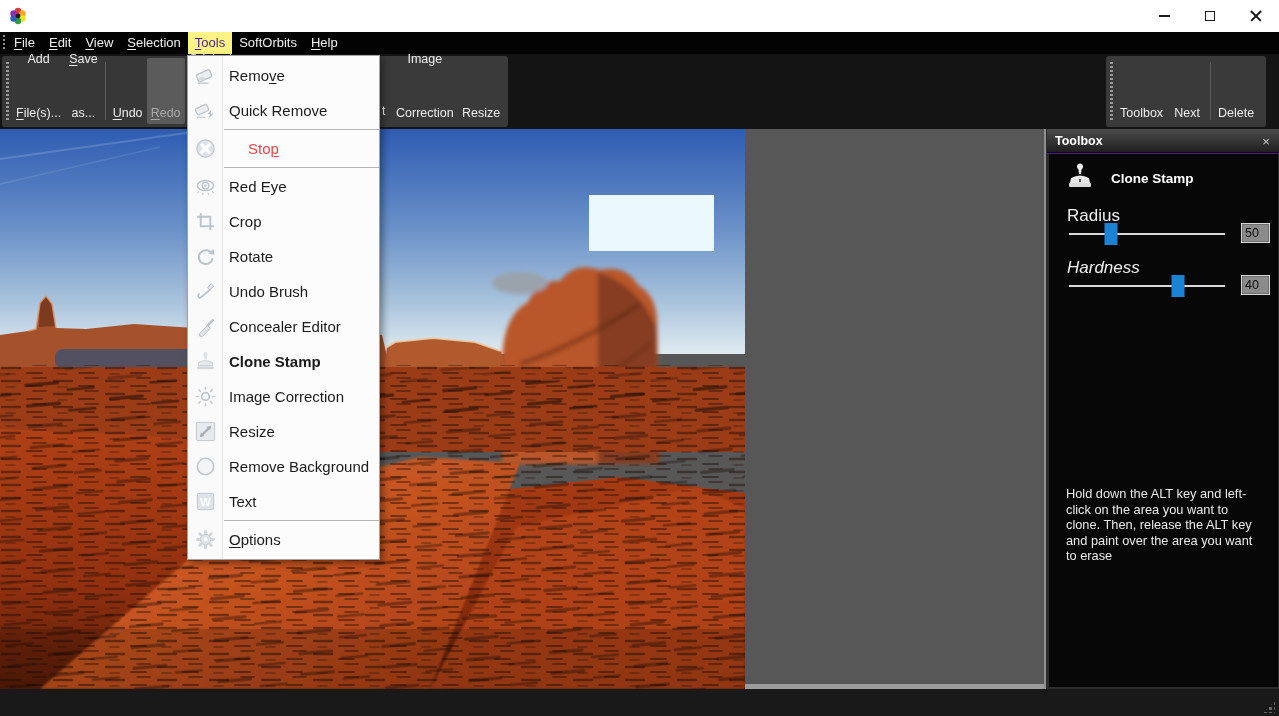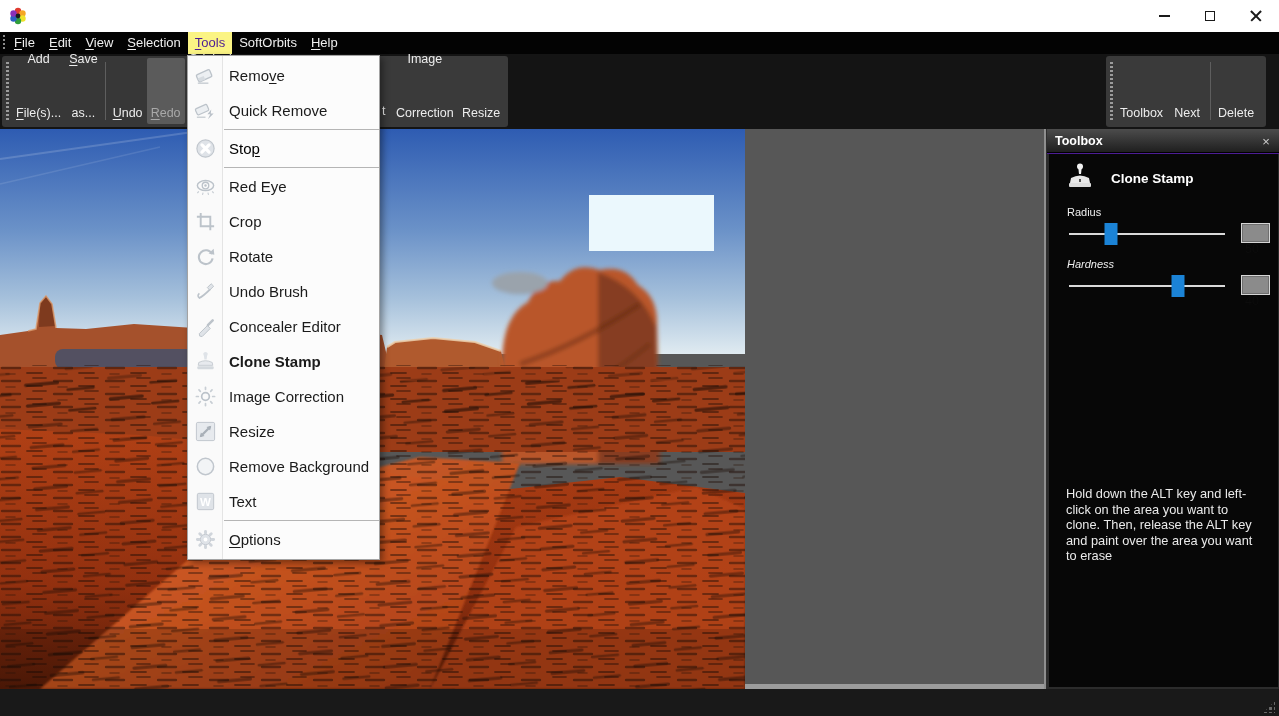--- a/index.html
+++ b/index.html
@@ -47,35 +47,35 @@
   .panel-divider { position:absolute; left:1044px; top:0; width:2px; height:560px; background:#8f8f8f; }
 
   
   .toolbox { position:absolute; left:1046px; top:0; width:233px; height:560px; background:#4c1d95; border-left:1px solid #2e2e2e; }
   .tbx-header { position:absolute; left:0; top:0; width:233px; height:24px; background:linear-gradient(#4c4c4c,#1f1f1f); border-bottom:1px solid #000; display:flex; align-items:center; }
   .tbx-title { margin-left:8px; font-size:12.5px; font-weight:bold; color:#fff; }
   .tbx-close { position:absolute; right:6px; top:4px; width:16px; height:16px; display:flex; align-items:center; justify-content:center; color:#cfcfcf; font-size:13px; }
   .tbx-body { position:absolute; left:0; top:25px; width:233px; height:535px; background:#070707; border:2px solid #2c2c2c; border-top:none; }
   .tool-head { position:absolute; left:16px; top:8px; display:flex; align-items:center; }
   .tool-name { margin-left:16px; font-size:13.5px; font-weight:bold; color:#fff; }
-  .slider-group-label { position:absolute; left:18px; font-size:11px; color:#efefef; }
+  .slider-group-label { position:absolute; left:18px; font-size:17px; color:#efefef; }
   .slider { position:absolute; left:20px; width:156px; height:24px; }
   .slider .track { position:absolute; left:0; right:0; top:11px; height:2px; background:#d9d9d9; }
   .slider .thumb { position:absolute; top:1px; width:13px; height:22px; background:#1b83d6; transform:translateX(-50%); }
-  .value-box { position:absolute; left:192px; width:29px; height:20px; background:#8b8b8b; border:1px solid #d6d6d6; box-shadow:inset 0 0 0 1px #6f6f6f; color:#0c0c0c; font-size:12.5px; padding:18px 0 0 3px; }
+  .value-box { position:absolute; left:192px; width:29px; height:20px; background:#8b8b8b; border:1px solid #d6d6d6; box-shadow:inset 0 0 0 1px #6f6f6f; color:#0c0c0c; font-size:12.5px; padding:2px 0 0 3px; }
   .tbx-help { position:absolute; left:17px; top:332px; width:196px; font-size:12.8px; line-height:15.6px; color:#eaeaea; }
 
   
   .menu { position:absolute; left:187px; top:55px; width:193px; background:#fcfcfc; border:1px solid #a3a3a3; box-shadow:3px 3px 7px rgba(0,0,0,.4); padding:2px 0; z-index:50; }
   .menu-gutter { position:absolute; left:0; top:0; bottom:0; width:35px; background:#fafafa; border-right:1px solid #e4e4e4; }
   .mi { position:relative; height:35px; display:flex; align-items:center; font-size:15px; color:#1b1b1b; }
   .mi-icon { width:35px; display:flex; align-items:center; justify-content:center; flex:0 0 35px; }
   .mi-label { margin-left:6px; white-space:nowrap; }
   .mi.bold .mi-label { font-weight:bold; }
-  .mi.disabled { color:#000000; }
+  .mi.disabled { color:#ef4444;gap:19px; }
   .msep { height:1px; background:#b5b5b5; margin:1px 0 1px 36px; }
 
   
   .statusbar { position:absolute; left:0; top:689px; width:1279px; height:27px; background:#191919; color:#eaeaea; font-size:13px; }
   .resize-grip { position:absolute; right:4px; bottom:3px; width:12px; height:12px;
     background-image:radial-gradient(circle,#6a6a6a 1.4px,transparent 1.6px);
     background-size:5px 5px; clip-path:polygon(100% 0,100% 100%,0 100%); }
 </style>
 </head>
 <body>

